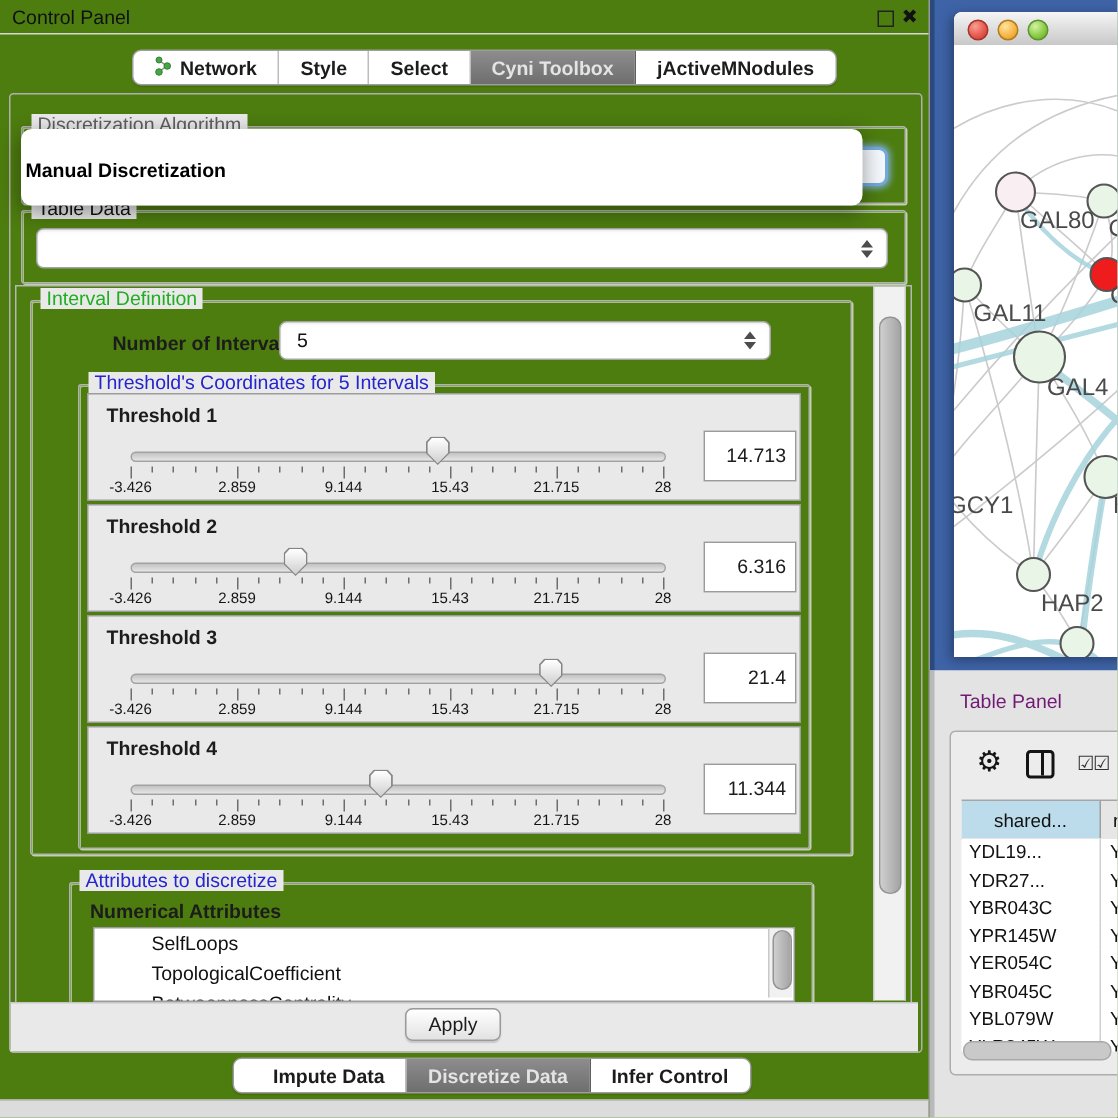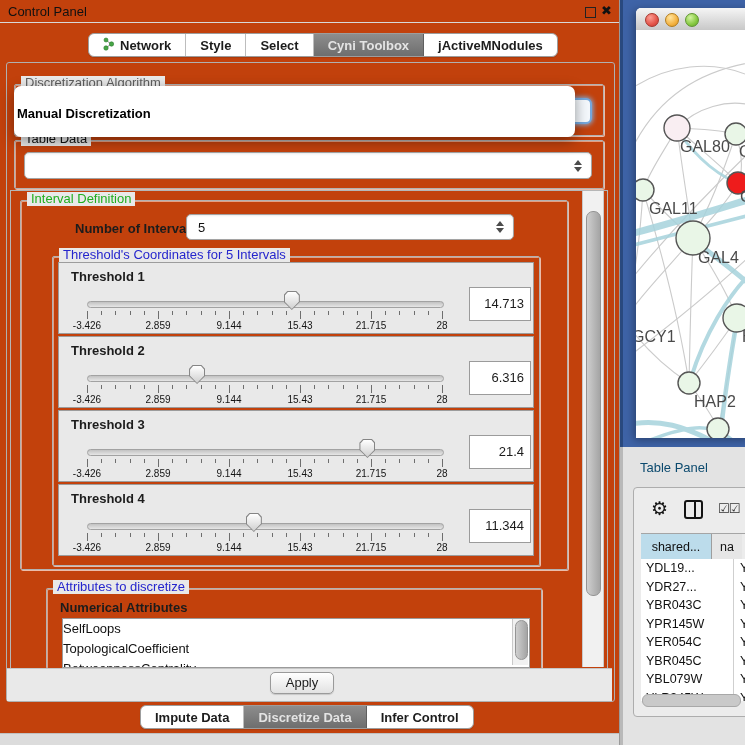--- a/index.html
+++ b/index.html
@@ -1,21 +1,21 @@
 <!DOCTYPE html>
 <html><head>
 <meta charset="utf-8">
 <style>
   html,body{margin:0;padding:0;}
   #root{position:relative;width:745px;height:745px;background:#e9e9e9;overflow:hidden;
         font-family:"Liberation Sans","DejaVu Sans",sans-serif;color:#1c1c1c;-webkit-font-smoothing:antialiased;}
   .abs{position:absolute;}
 
   
-  #cp{position:absolute;left:0;top:0;width:619px;height:745px;background:#c2410c;border-right:1px solid #9a9a9a;}
+  #cp{position:absolute;left:0;top:0;width:619px;height:745px;background:#4d7c0f;border-right:1px solid #9a9a9a;}
   #cp-titlebar{position:absolute;left:0;top:0;width:619px;height:22px;border-bottom:1px solid #d8d8d8;}
   #cp-title{position:absolute;left:8px;top:4px;font-size:13px;color:#111;}
   #float-btn{position:absolute;left:585px;top:7px;width:9px;height:9px;border:1.5px solid #222;background:transparent;}
   #close-btn{position:absolute;left:601px;top:3px;font-size:13px;font-weight:bold;color:#111;}
 
   
   .seg-bar{position:absolute;display:flex;background:#fff;border:1px solid #9d9d9d;border-radius:6px;overflow:hidden;height:22px;box-shadow:0 1px 1px rgba(0,0,0,.12);}
   .seg{display:flex;align-items:center;justify-content:center;font-size:13px;font-weight:bold;color:#1c1c1c;padding:0 14px;border-right:1px solid #bdbdbd;white-space:nowrap;}
   .seg:last-child{border-right:none;}
   .seg.sel{background:linear-gradient(#8d8d8d,#6e6e6e);color:#e4e4e4;border-right-color:#5f5f5f;}
@@ -60,41 +60,41 @@
   .thumb .t-i{position:absolute;inset:1px;background:linear-gradient(#ffffff,#cfcfcf);clip-path:polygon(22% 0,78% 0,100% 20%,100% 58%,50% 100%,0 58%,0 20%);}
   .scale{position:absolute;left:0;top:22px;width:356px;height:9px;}
   .scale i{position:absolute;top:0;width:1px;background:#6e6e6e;}
   .tlabels{position:absolute;left:0;top:31px;width:356px;height:12px;}
   .tlabels span{position:absolute;transform:translateX(-50%);font-size:10px;font-weight:normal;color:#141414;white-space:nowrap;}
   .value-box{position:absolute;left:410px;top:24px;width:54px;height:32px;background:#fff;border:1px solid #9b9b9b;
              font-size:13px;text-align:right;line-height:32px;padding-right:6px;box-sizing:content-box;}
 
   
   #attr-list{position:absolute;left:62px;top:618px;width:466px;height:48px;background:#fff;border:1px solid #9b9b9b;overflow:hidden;}
-  .list-item{font-size:13px;line-height:20px;padding-left:0;color:#111;white-space:nowrap;}
+  .list-item{font-size:13px;line-height:20px;padding-left:0;color:#111;white-space:nowrap;margin-left:38px;}
 
   
   .btn{position:absolute;background:linear-gradient(#ffffff,#e2e2e2);border:1px solid #9a9a9a;border-radius:5px;
        font-size:13px;text-align:center;box-shadow:0 1px 1px rgba(0,0,0,.15);}
 
   
   #desktop{position:absolute;left:620px;top:0;width:125px;height:447px;background:#3e63a7;border-left:3px solid #29497f;}
   #netwin{position:absolute;left:13px;top:8px;width:115px;height:430px;background:#fff;border-radius:5px 0 0 0;
           box-shadow:-2px 2px 8px rgba(0,0,0,.35);overflow:hidden;}
   #netwin-titlebar{position:absolute;left:0;top:0;width:115px;height:22px;
           background:linear-gradient(#f5f5f5,#c8c8c8);border-bottom:1px solid #8f8f8f;border-radius:5px 0 0 0;}
   .tl{position:absolute;top:5px;width:12px;height:12px;border-radius:50%;}
   .tl.red{left:9px;background:radial-gradient(circle at 35% 30%,#fb9d94,#e4554a 60%,#c23a31);border:1px solid #a5352c;}
   .tl.yel{left:29px;background:radial-gradient(circle at 35% 30%,#ffe49e,#f4b343 60%,#d9931f);border:1px solid #b27c1c;}
   .tl.grn{left:49px;background:radial-gradient(circle at 35% 30%,#d2f3a1,#86c940 60%,#64a32c);border:1px solid #5e9430;}
   #net-canvas{position:absolute;left:0;top:22px;width:115px;height:408px;background:#fff;}
   .node-label{font-size:16px;fill:#4a4a4a;}
 
   #dock{position:absolute;left:620px;top:447px;width:125px;height:298px;background:#e3e3e3;border-left:3px solid #b9b9b9;}
-  #tp-title{position:absolute;left:17px;top:13px;font-size:13px;color:#0c4a6e;}
+  #tp-title{position:absolute;left:17px;top:13px;font-size:13px;color:#701a75;}
   #tablewin{position:absolute;left:10px;top:40px;width:130px;height:228px;background:#ececec;border:1px solid #adadad;border-radius:4px;}
   #tp-toolbar{position:absolute;left:0;top:0;width:130px;height:42px;}
   #gear-ic{position:absolute;left:17px;top:9px;font-size:19px;color:#141414;}
   #split-ic{position:absolute;left:50px;top:12px;width:15px;height:15px;border:2px solid #141414;border-radius:3px;}
   #split-ic i{position:absolute;left:50%;top:0;width:2px;height:100%;background:#141414;}
   #cb-ics{position:absolute;left:84px;top:13px;font-size:13px;color:#333;letter-spacing:-1px;white-space:nowrap;}
   .th-row{position:absolute;left:7px;top:45px;width:123px;height:25px;display:flex;border-top:1px solid #a5a5a5;border-bottom:1px solid #a5a5a5;overflow:hidden;}
   .th-cell{font-size:12.5px;color:#111;display:flex;align-items:center;justify-content:center;border-right:1px solid #9e9e9e;box-sizing:border-box;white-space:nowrap;}
   #tp-rows{position:absolute;left:7px;top:71px;width:123px;height:142px;background:#fff;overflow:hidden;}
   .t-row{display:flex;height:18.5px;}
@@ -387,21 +387,21 @@
         <div class="list-item">TopologicalCoefficient</div>
         <div class="list-item">BetweennessCentrality</div>
       </div>
     <div class="vsb-track" style="left:512px;top:619px;width:15px;height:46px;border-right:none;">
       <div class="vsb-thumb" style="left:2px;top:1px;width:11px;height:38px;"></div>
     </div>
 
     <div class="abs" style="left:7px;top:668px;width:605px;height:32px;background:#e9e9e9;border-top:1px solid #c6c6c6;"></div>
     <div class="btn" style="left:270px;top:672px;width:62px;height:20px;line-height:20px;">Apply</div>
 
-    <div class="seg-bar" style="left:140px;top:705px;">
+    <div class="seg-bar" style="left:155px;top:705px;padding-left:12px;">
       <div class="seg">
           <span>Impute Data</span>
         </div>
       <div class="seg sel">
           <span>Discretize Data</span>
         </div>
       <div class="seg">
           <span>Infer Control</span>
         </div>
     </div>
@@ -480,21 +480,21 @@
     <span id="tp-title">Table Panel</span>
     <div id="tablewin">
       <div id="tp-toolbar">
         <span id="gear-ic">⚙</span>
         <span id="split-ic">
             <i></i>
           </span>
         <span id="cb-ics">☑☑</span>
       </div>
       <div class="th-row">
-        <div class="th-cell" style="width:71px;background:#bcdceb;">shared...</div>
+        <div class="th-cell" style="width:93px;background:#bcdceb;">shared...</div>
         <div class="th-cell" style="width:30px;background:#e6e6e6;border-right:none;">na</div>
       </div>
       <div id="tp-rows">
           <div class="t-row">
             <div class="t-cell t-c1">YDL19...</div>
             <div class="t-cell t-c2">YDL1</div>
           </div>
           <div class="t-row">
             <div class="t-cell t-c1">YDR27...</div>
             <div class="t-cell t-c2">YDR2</div>

